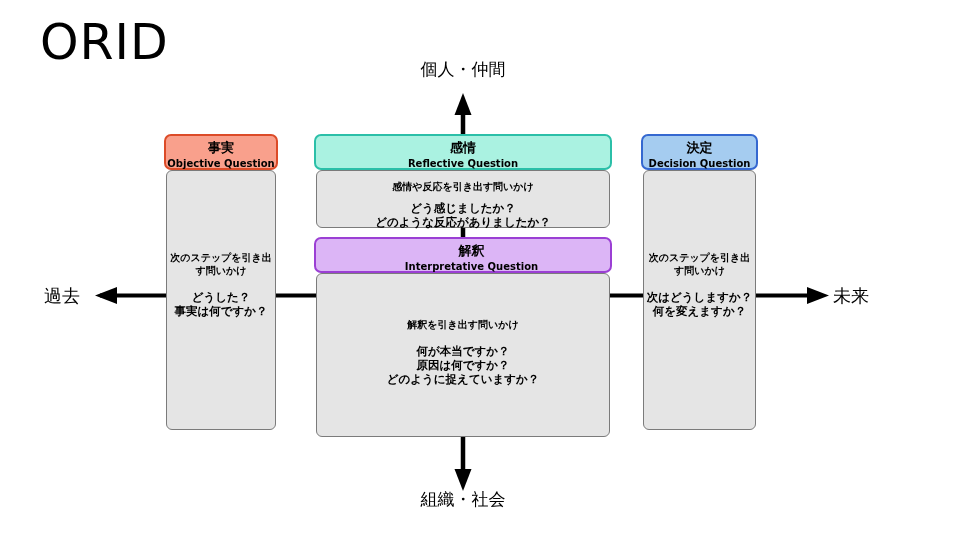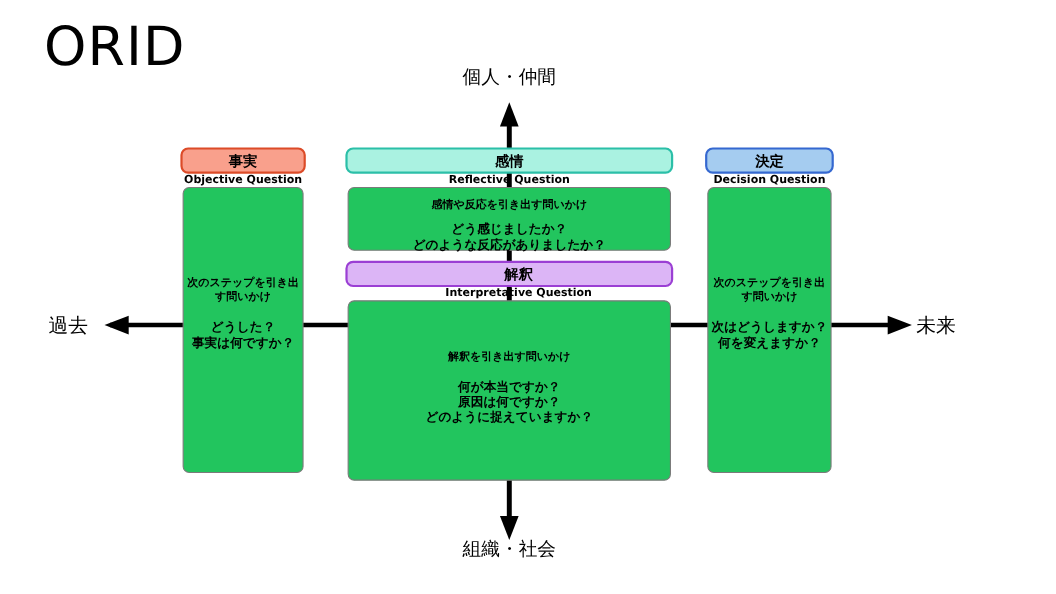--- a/index.html
+++ b/index.html
@@ -14,29 +14,29 @@
   }
   .axes { position:absolute; left:0; top:0; z-index:0; }
   .axis-label { position:absolute; font-size:17px; white-space:nowrap; }
   .axis-top    { left:463px; top:58px;  transform:translateX(-50%); }
   .axis-bottom { left:463px; top:488px; transform:translateX(-50%); }
   .axis-left   { left:44px;  top:284px; font-size:18px; }
   .axis-right  { left:833px; top:284px; font-size:18px;font-family:Liberation Mono, monospace; }
 
   .box { position:absolute; }
   .box-header {
-    position:absolute; left:0; right:0; top:0; height:24px;
+    position:absolute; left:0; right:0; top:0; height:36px;
     box-sizing:border-box; border:2px solid; border-radius:7px;
     text-align:center; z-index:2; padding-top:4px;
   }
   .h-ja { font-size:13px;   font-weight:bold; line-height:16px; }
   .h-en { font-size:10px; font-weight:bold; line-height:15px; }
   .box-body {
     position:absolute; left:2px; right:2px; top:36px; bottom:0;
-    box-sizing:border-box; background:#22c55e;
+    box-sizing:border-box; background:#e5e5e5;
     border:1.5px solid #7b7b7b; border-radius:6px;
     z-index:1; text-align:center;
   }
   .prompt   { font-size:10px;   font-weight:bold; line-height:13px; padding:0 2px; }
   .questions{ margin-top:13px;  font-size:11.5px; font-weight:bold; line-height:14px; }
 
   .box-objective      { left:164px; top:134px; width:114px; height:296px; }
   .box-reflective     { left:314px; top:134px; width:298px; height:94px;  }
   .box-interpretative { left:314px; top:237px; width:298px; height:200px; }
   .box-decision       { left:641px; top:134px; width:117px; height:296px; }

